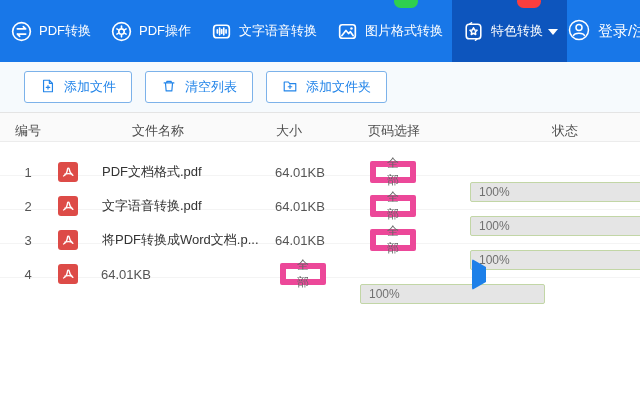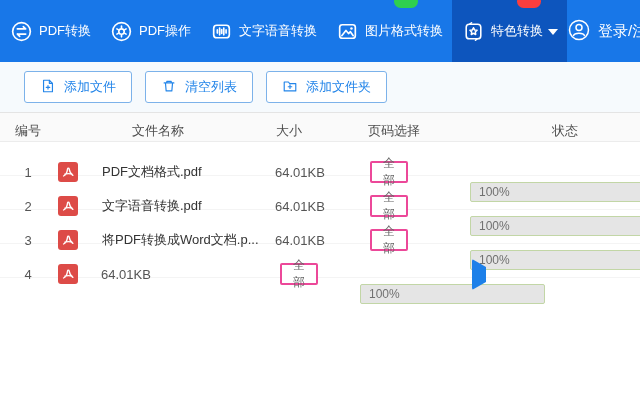--- a/index.html
+++ b/index.html
@@ -42,21 +42,21 @@
   .th-pages{padding-left:8px;}
   .th-status{text-align:center;}
   .th-convert{text-align:center;font-style:italic;}
   .trow{height:33px;border-bottom:1px solid #f4f4f4;font-size:13px;color:#333;}
   .td-num{text-align:center;color:#555;}
   .pdf-ico{width:20px;height:20px;background:#dd4b47;border-radius:3px;
            display:flex;align-items:center;justify-content:center;}
   .pdf-ico svg{width:16px;height:16px;}
   .td-name{padding-left:6px;white-space:nowrap;overflow:hidden;}
   .td-size{color:#555;padding-left:5px;}
-  .pages-btn{width:38px;height:22px;margin-left:10px;background:#fff;border:2px solid #ec4899;
+  .pages-btn{width:46px;height:22px;margin-left:10px;background:#fff;border:6px solid #ec4899;
              border-radius:2px;font-size:12px;color:#666;display:flex;align-items:center;
              justify-content:center;cursor:pointer;box-sizing:border-box;}
   .progress{width:185px;height:20px;background:#e5e5e5;border:1px solid #c2d6a6;
             border-radius:2px;display:flex;align-items:center;padding-left:8px;
             font-size:12px;color:#707070;box-sizing:border-box;margin-top:40px;}
   .play{width:0;height:0;border-left:14px solid #1d80e9;border-top:8px solid transparent;
         border-bottom:8px solid transparent;margin-left:2px;cursor:pointer;border-radius:2px;}
 </style>
 </head>
 <body>

